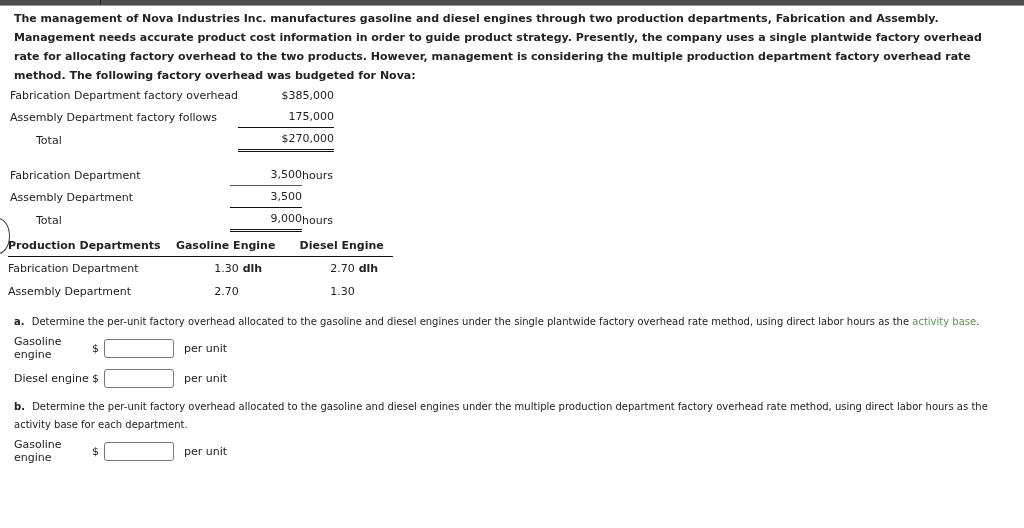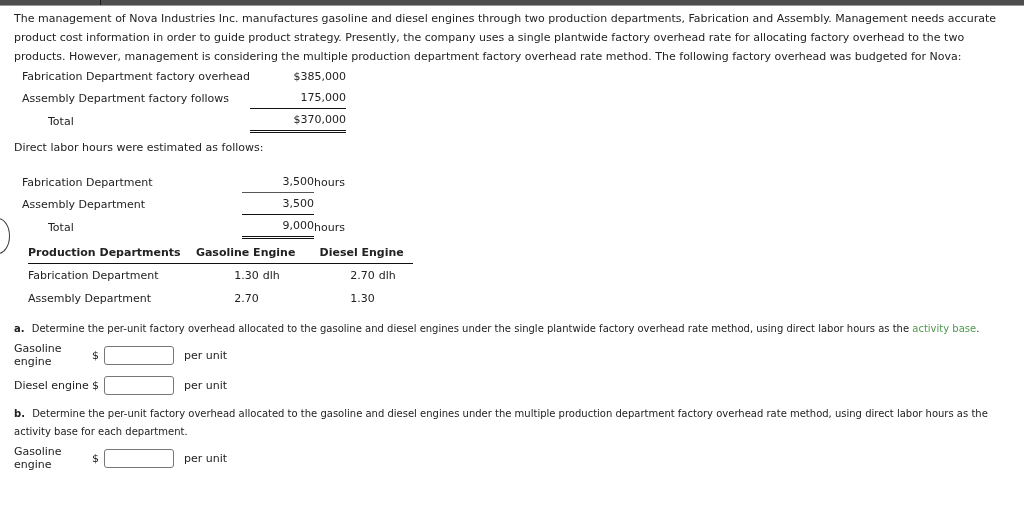--- a/index.html
+++ b/index.html
@@ -44,31 +44,32 @@
     position: absolute;
     top: 6px; left: 0;
     width: 1024px;
   }
 
   .intro {
     padding: 3px 14px 0 14px;
     line-height: 19px;
     font-size: 11px;
     color: #232323;
+    font-weight: bold;
   }
 
   .lead {
     padding: 5px 14px 2px 14px;
     font-size: 11px;
     line-height: 19px;
   }
 
   table.fin {
     border-collapse: collapse;
-    margin-left: 22px;
+    margin-left: 10px;
   }
   table.fin td {
     font-size: 11px;
     padding: 4px 0;
     vertical-align: bottom;
     white-space: nowrap;
   }
   td.lbl { padding-right: 10px; }
   td.lbl.indent { padding-left: 26px; }
   td.num {
@@ -86,21 +87,21 @@
     border-top: 1px solid #111;
     border-bottom: 3px double #111;
   }
 
   .w-oh { width: 96px; }
   .w-hr { width: 72px; }
 
   
   table.dept {
     border-collapse: collapse;
-    margin-left: 28px;
+    margin-left: 8px;
     margin-top: 4px;
   }
   table.dept th {
     font-size: 11px;
     font-weight: bold;
     text-align: left;
     padding: 3px 0 4px 0;
     border-bottom: 1.6px solid #111;
     white-space: nowrap;
   }
@@ -113,20 +114,21 @@
   }
   table.dept td.v {
     text-align: right;
     padding-left: 16px;
     width: 62px;
   }
   table.dept td.u {
     padding-left: 4px;
     padding-right: 10px;
     width: 24px;
+    font-weight: bold;
   }
   table.dept td.v.rd {
     border-top: 1px solid #111;
     border-bottom: 3px double #111;
   }
 
   .q {
     padding: 4px 14px 0 14px;
     line-height: 18px;
     font-size: 10px;
@@ -177,27 +179,26 @@
       <td class="num w-oh">$385,000</td>
       <td class="sym"></td>
     </tr>
     <tr>
       <td class="lbl">Assembly Department factory follows</td>
       <td class="num w-oh">175,000</td>
       <td class="sym"></td>
     </tr>
     <tr>
       <td class="lbl indent">Total</td>
-      <td class="num w-oh rule-dbl">$370,000</td>
+      <td class="num w-oh rule-dbl">$270,000</td>
       <td class="sym"></td>
     </tr>
   </tbody>
     </table>
 
-  <div class="lead">Direct labor hours were estimated as follows:</div>
 
   <table class="fin" style="margin-top:12px">
     <tbody>
         <tr>
       <td class="lbl" style="width:220px">Fabrication Department</td>
       <td class="num w-hr">3,500</td>
       <td class="sym">hours</td>
     </tr>
     <tr>
       <td class="lbl">Assembly Department</td>

